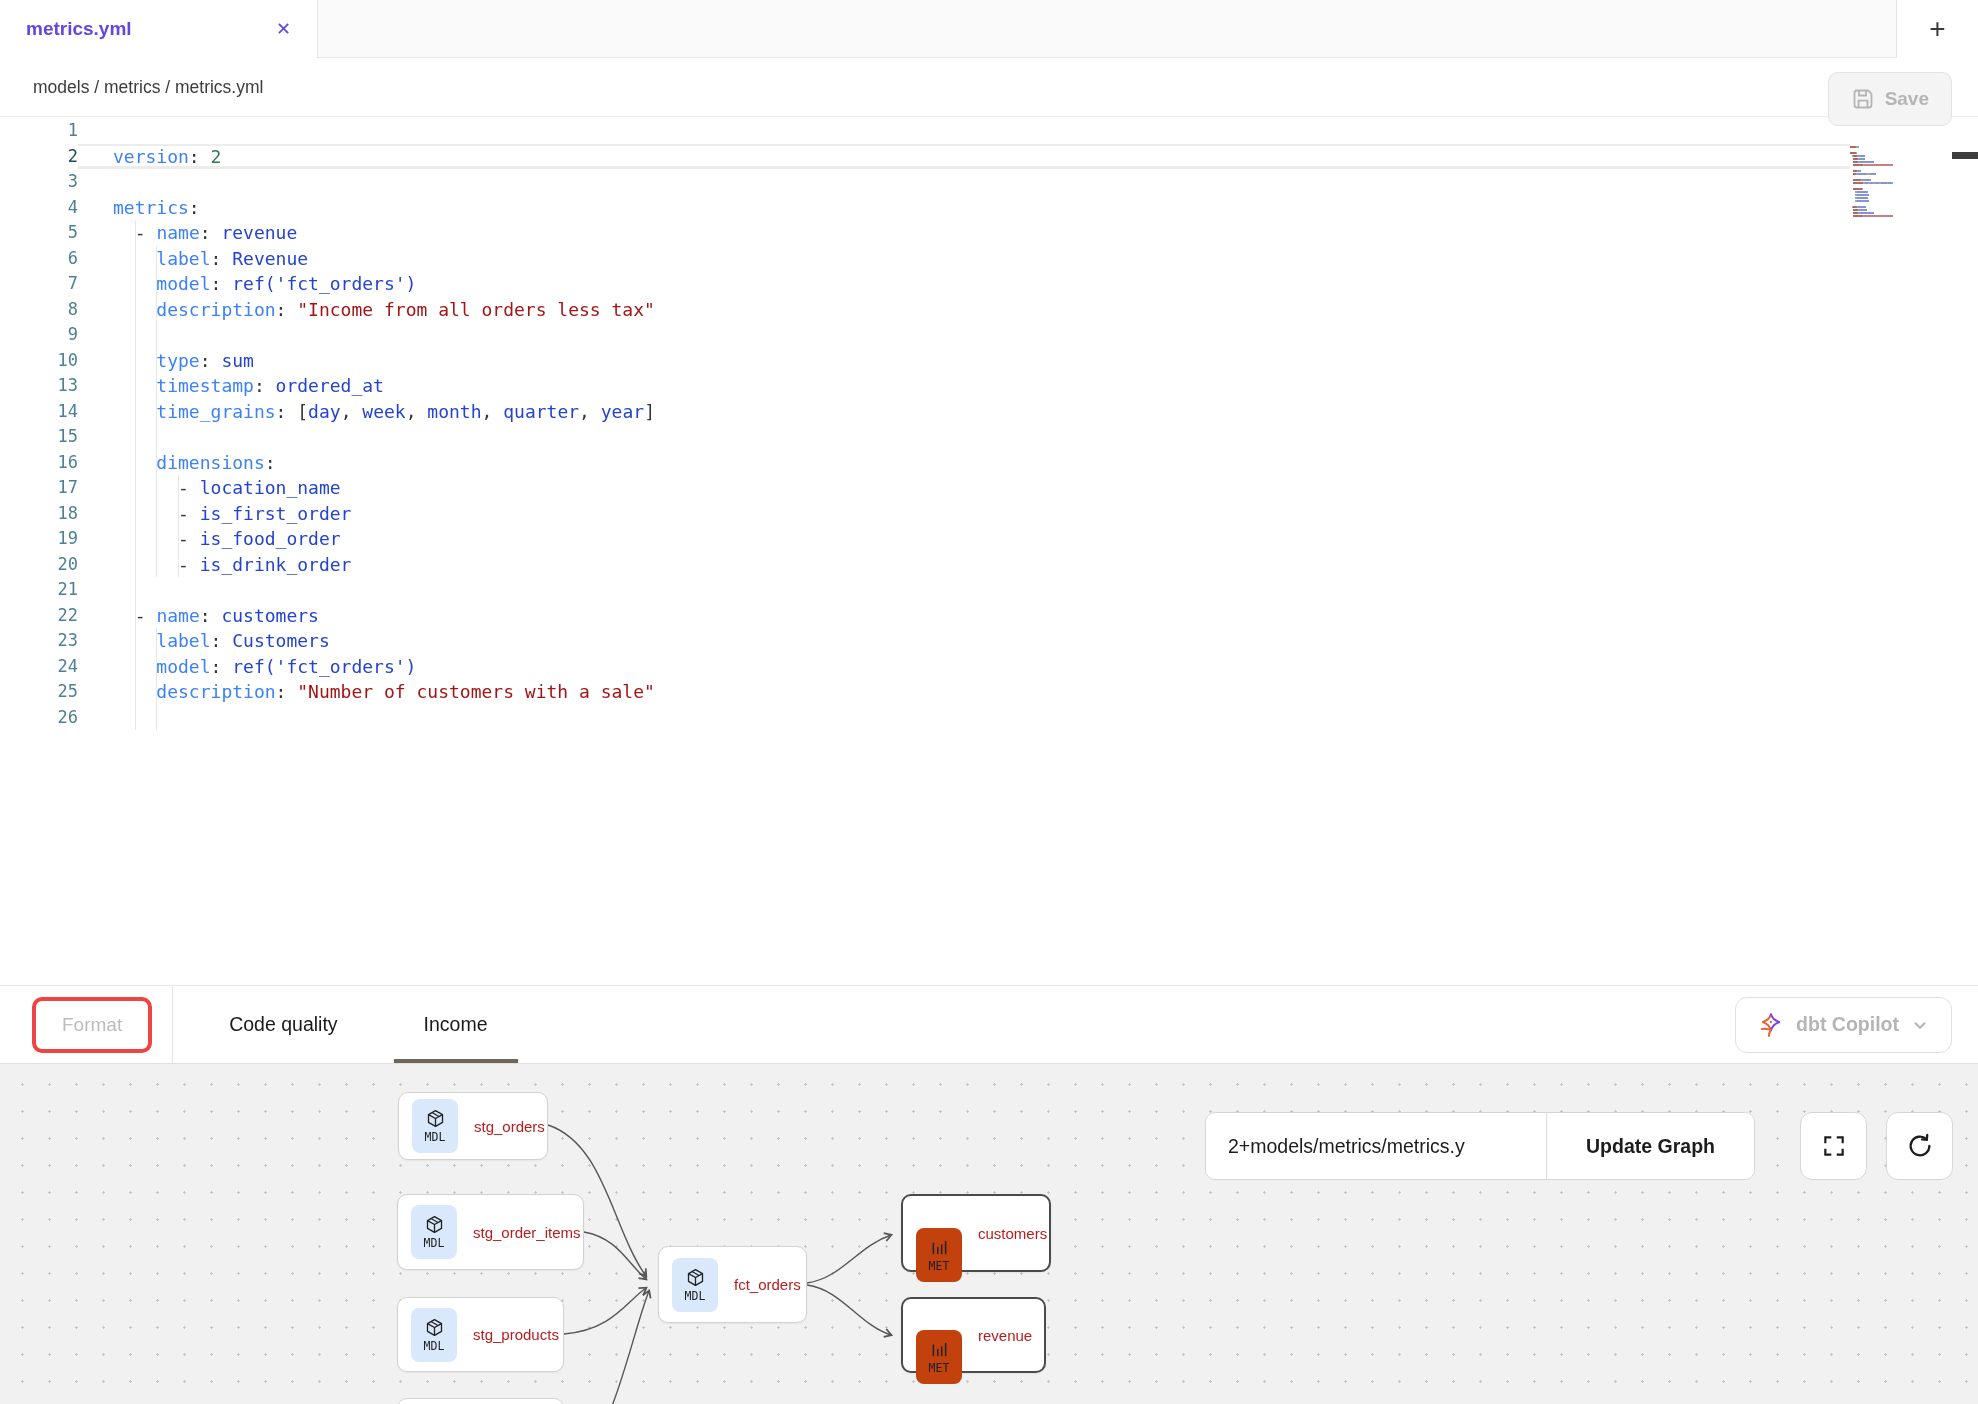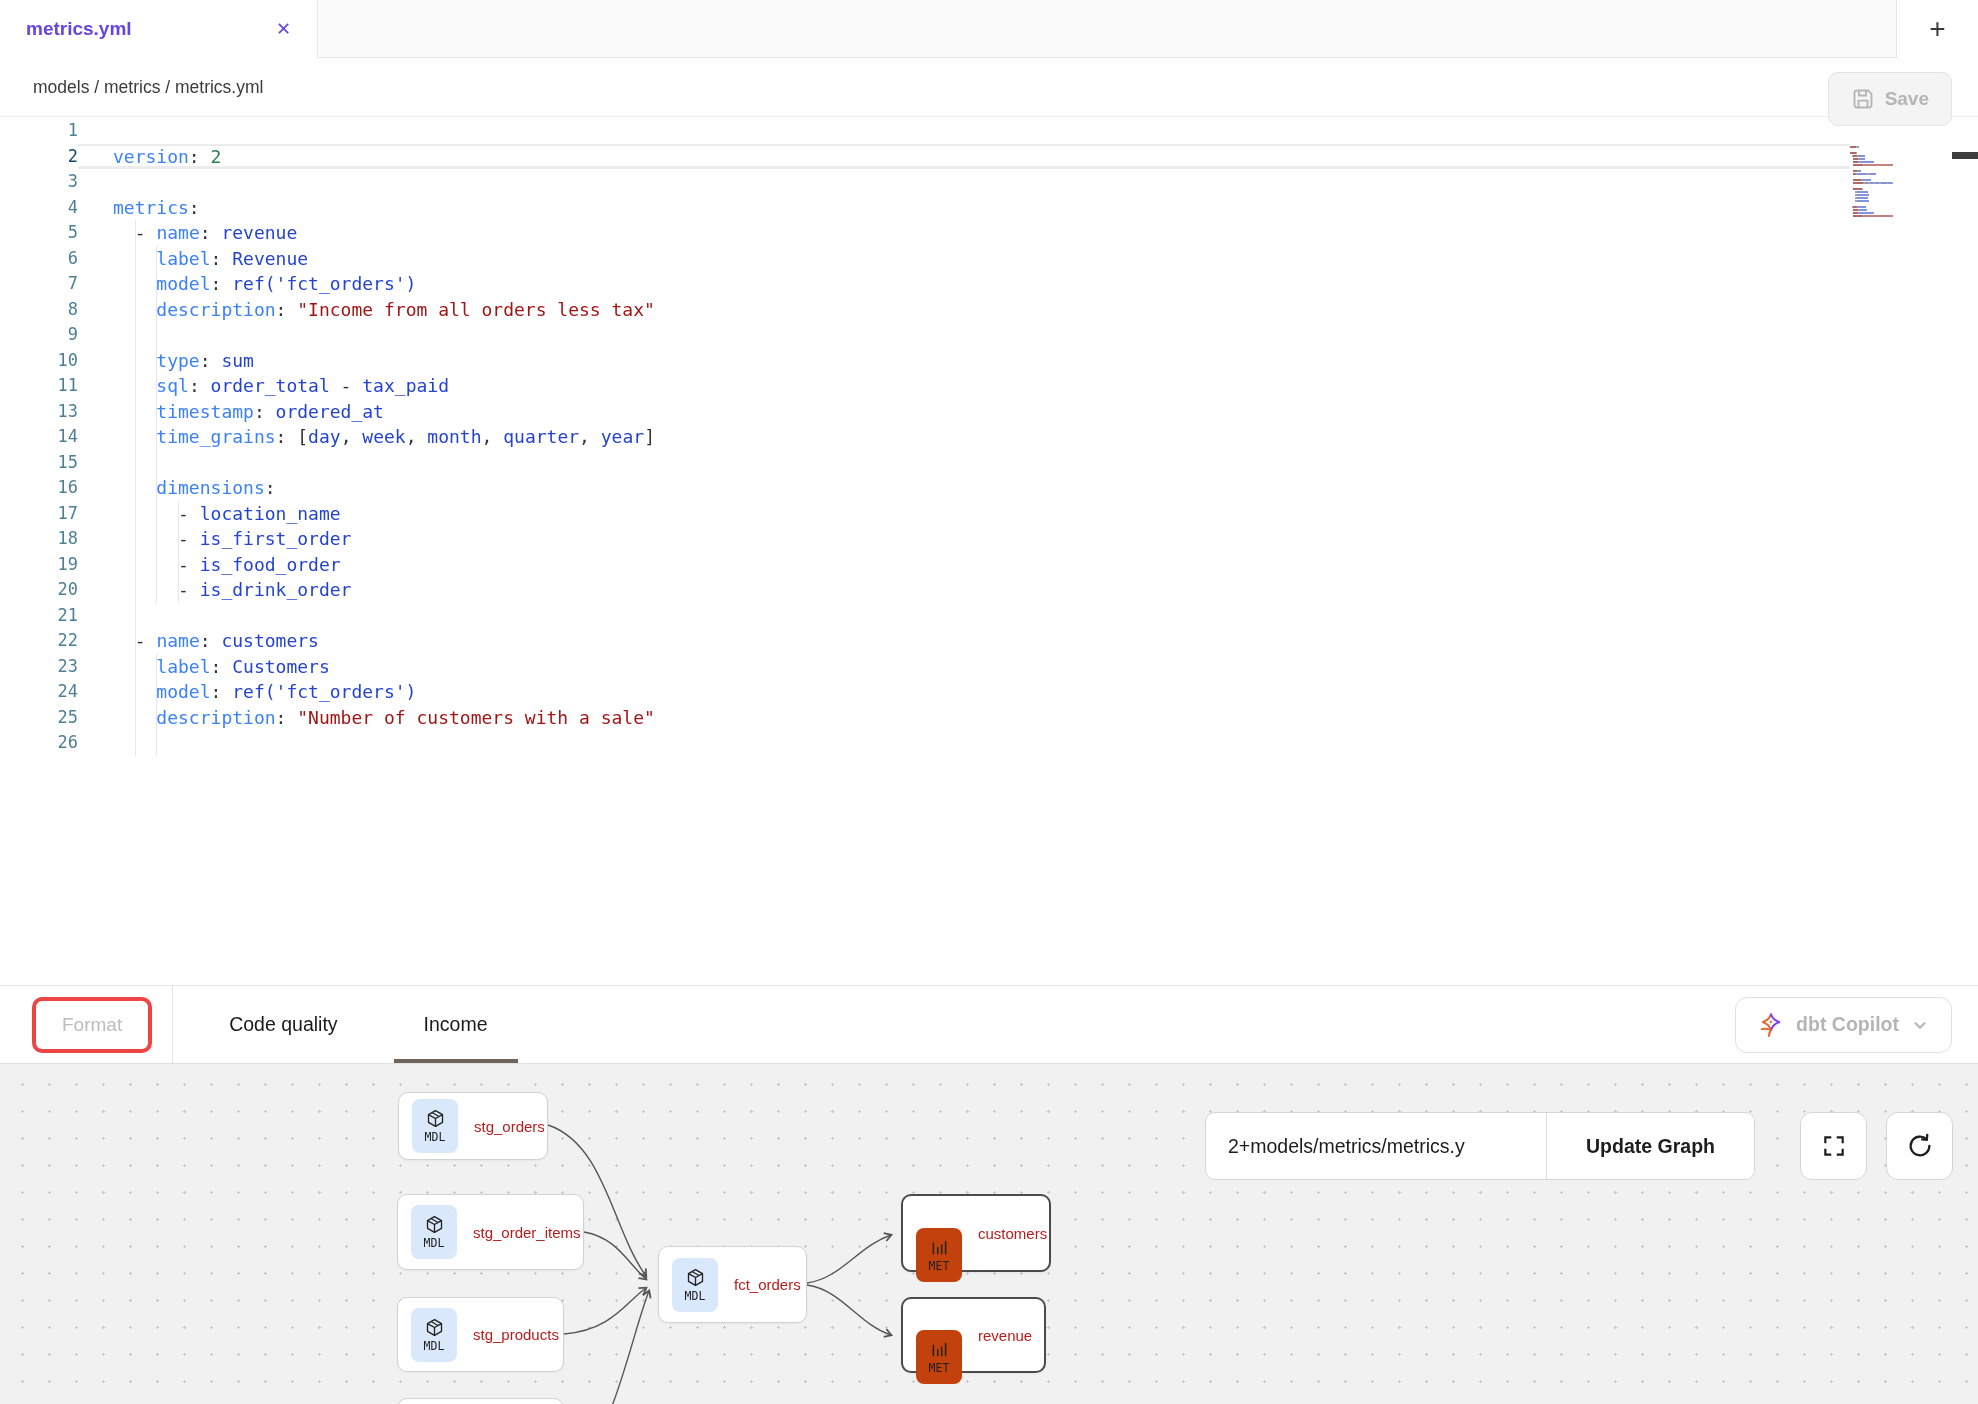--- a/index.html
+++ b/index.html
@@ -161,24 +161,20 @@
         <div class="cl-gutter">8</div>
         <div class="cl-code"><span class="guide" style="left: calc(2ch + 35px);"></span><span class="guide" style="left: calc(4ch + 35px);"></span><span class="tk-t">    </span><span class="tk-k">description</span><span class="tk-p">:</span><span class="tk-s"> "Income from all orders less tax"</span></div>
       </div>
       <div class="cl-row">
         <div class="cl-gutter">9</div>
         <div class="cl-code"><span class="guide" style="left: calc(2ch + 35px);"></span><span class="guide" style="left: calc(4ch + 35px);"></span></div>
       </div>
       <div class="cl-row">
         <div class="cl-gutter">10</div>
         <div class="cl-code"><span class="guide" style="left: calc(2ch + 35px);"></span><span class="guide" style="left: calc(4ch + 35px);"></span><span class="tk-t">    </span><span class="tk-k">type</span><span class="tk-p">:</span><span class="tk-v"> sum</span></div>
-      </div>
-      <div class="cl-row">
-        <div class="cl-gutter">11</div>
-        <div class="cl-code"><span class="guide" style="left: calc(2ch + 35px);"></span><span class="guide" style="left: calc(4ch + 35px);"></span><span class="tk-t">    </span><span class="tk-k">sql</span><span class="tk-p">:</span><span class="tk-v"> order_total</span><span class="tk-p"> - </span><span class="tk-v">tax_paid</span></div>
       </div>
       <div class="cl-row">
         <div class="cl-gutter">13</div>
         <div class="cl-code"><span class="guide" style="left: calc(2ch + 35px);"></span><span class="guide" style="left: calc(4ch + 35px);"></span><span class="tk-t">    </span><span class="tk-k">timestamp</span><span class="tk-p">:</span><span class="tk-v"> ordered_at</span></div>
       </div>
       <div class="cl-row">
         <div class="cl-gutter">14</div>
         <div class="cl-code"><span class="guide" style="left: calc(2ch + 35px);"></span><span class="guide" style="left: calc(4ch + 35px);"></span><span class="tk-t">    </span><span class="tk-k">time_grains</span><span class="tk-p">:</span><span class="tk-p"> [</span><span class="tk-v">day</span><span class="tk-p">, </span><span class="tk-v">week</span><span class="tk-p">, </span><span class="tk-v">month</span><span class="tk-p">, </span><span class="tk-v">quarter</span><span class="tk-p">, </span><span class="tk-v">year</span><span class="tk-p">]</span></div>
       </div>
       <div class="cl-row">

